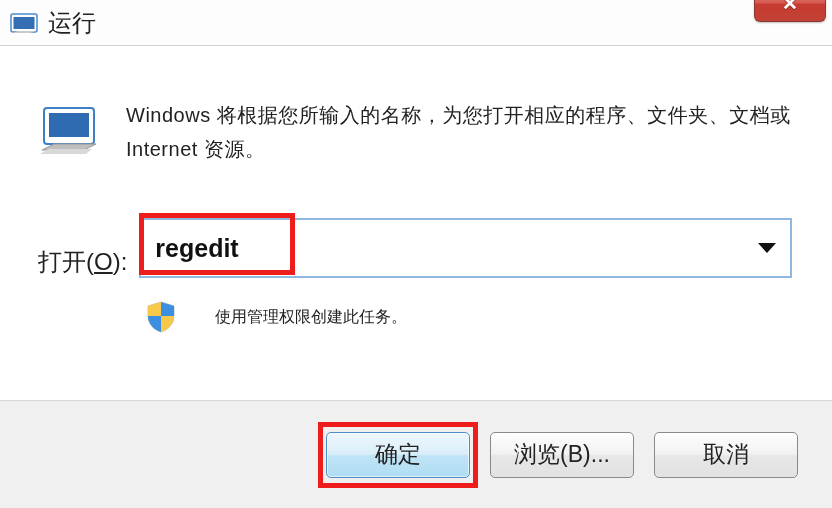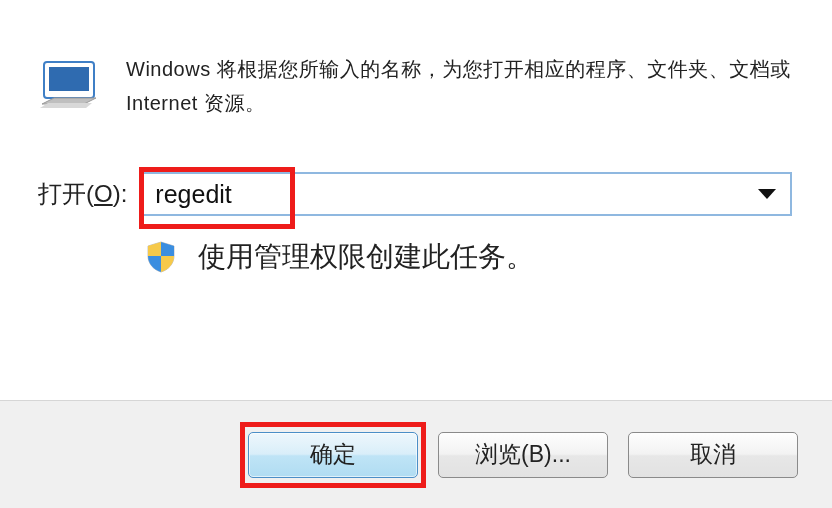--- a/index.html
+++ b/index.html
@@ -74,43 +74,44 @@
     }
     .run-icon svg { width: 62px; height: 58px; }
     .intro-text {
       font-size: 20px;
       color: #222;
       line-height: 1.7;
       letter-spacing: 0.5px;
     }
     .open-row {
       display: flex;
-      align-items: center;
+      align-items: flex-end;
       margin-top: 52px;
       gap: 8px;
     }
     .open-label {
       font-size: 24px;
       color: #222;
     }
     .open-label u { text-decoration: underline; }
     .combo-wrap {
       position: relative;
       flex: 1;
       margin-left: 4px;
     }
     .combo {
       width: 100%;
-      height: 44px;
+      height: 60px;
       border: 2px solid #8fb8e0;
       background: #fff;
       display: flex;
       align-items: center;
       padding: 0 42px 0 4px;
       position: relative;
+      font-weight: bold;
     }
     .combo-highlight {
       position: absolute;
       left: -2px;
       top: -7px;
       width: 156px;
       height: 62px;
       border: 5px solid #ee1c1a;
       pointer-events: none;
     }
@@ -136,37 +137,38 @@
       margin-top: 22px;
       padding-left: 106px;
     }
     .shield-icon {
       width: 34px;
       height: 34px;
       flex-shrink: 0;
     }
     .shield-icon svg { width: 34px; height: 34px; }
     .admin-text {
-      font-size: 28px;
-      color: #222;
+      font-size: 16px;
+      color: #222;
+      margin-left: 17px;
     }
     .button-bar {
       position: absolute;
       left: 0; right: 0; bottom: 0;
       height: 108px;
       background: #f0f0f0;
       border-top: 1px solid #d6d6d6;
       display: flex;
       align-items: center;
       justify-content: flex-end;
       gap: 20px;
       padding-right: 34px;
     }
     .btn {
-      width: 170px;
+      width: 144px;
       height: 46px;
       border: 1px solid #8a8a8a;
       border-radius: 5px;
       background: linear-gradient(to bottom, #fefefe 0%, #f2f2f2 48%, #e7e7e7 52%, #e2e2e2 100%);
       font-size: 23px;
       color: #222;
       display: flex;
       align-items: center;
       justify-content: center;
       font-family: inherit;
@@ -182,20 +184,33 @@
       position: absolute;
       left: -8px; top: -10px; right: -8px; bottom: -10px;
       border: 5px solid #ee1c1a;
       pointer-events: none;
     }
   </style>
 </head>
 <body>
 
 <div class="window">
+  <div class="titlebar">
+    <span class="titlebar-icon">
+      <svg viewBox="0 0 28 24">
+        <rect x="1" y="3" width="26" height="18" rx="2" fill="#fff" stroke="#4a8ad0" stroke-width="1.5"></rect>
+        <rect x="3.5" y="6" width="21" height="12" fill="#356fb3"></rect>
+        <path d="M2 22 L8 20 L26 20 L20 22 Z" fill="#c9c9c9"></path>
+      </svg>
+    </span>
+    <span class="titlebar-text">运行</span>
+    <div class="close-btn">
+      <span>✕</span>
+    </div>
+  </div>
 
   <div class="content">
     <div class="intro-row">
       <div class="run-icon">
         <svg viewBox="0 0 62 58">
           <rect x="6" y="8" width="50" height="36" rx="3" fill="#fff" stroke="#3f7fc6" stroke-width="2"></rect>
           <rect x="11" y="13" width="40" height="24" fill="#2f6bb0"></rect>
           <path d="M4 50 L16 44 L58 44 L46 50 Z" fill="#bfbfbf" stroke="#9a9a9a" stroke-width="1"></path>
           <path d="M2 54 L10 49 L54 49 L48 54 Z" fill="#d8d8d8"></path>
         </svg>

